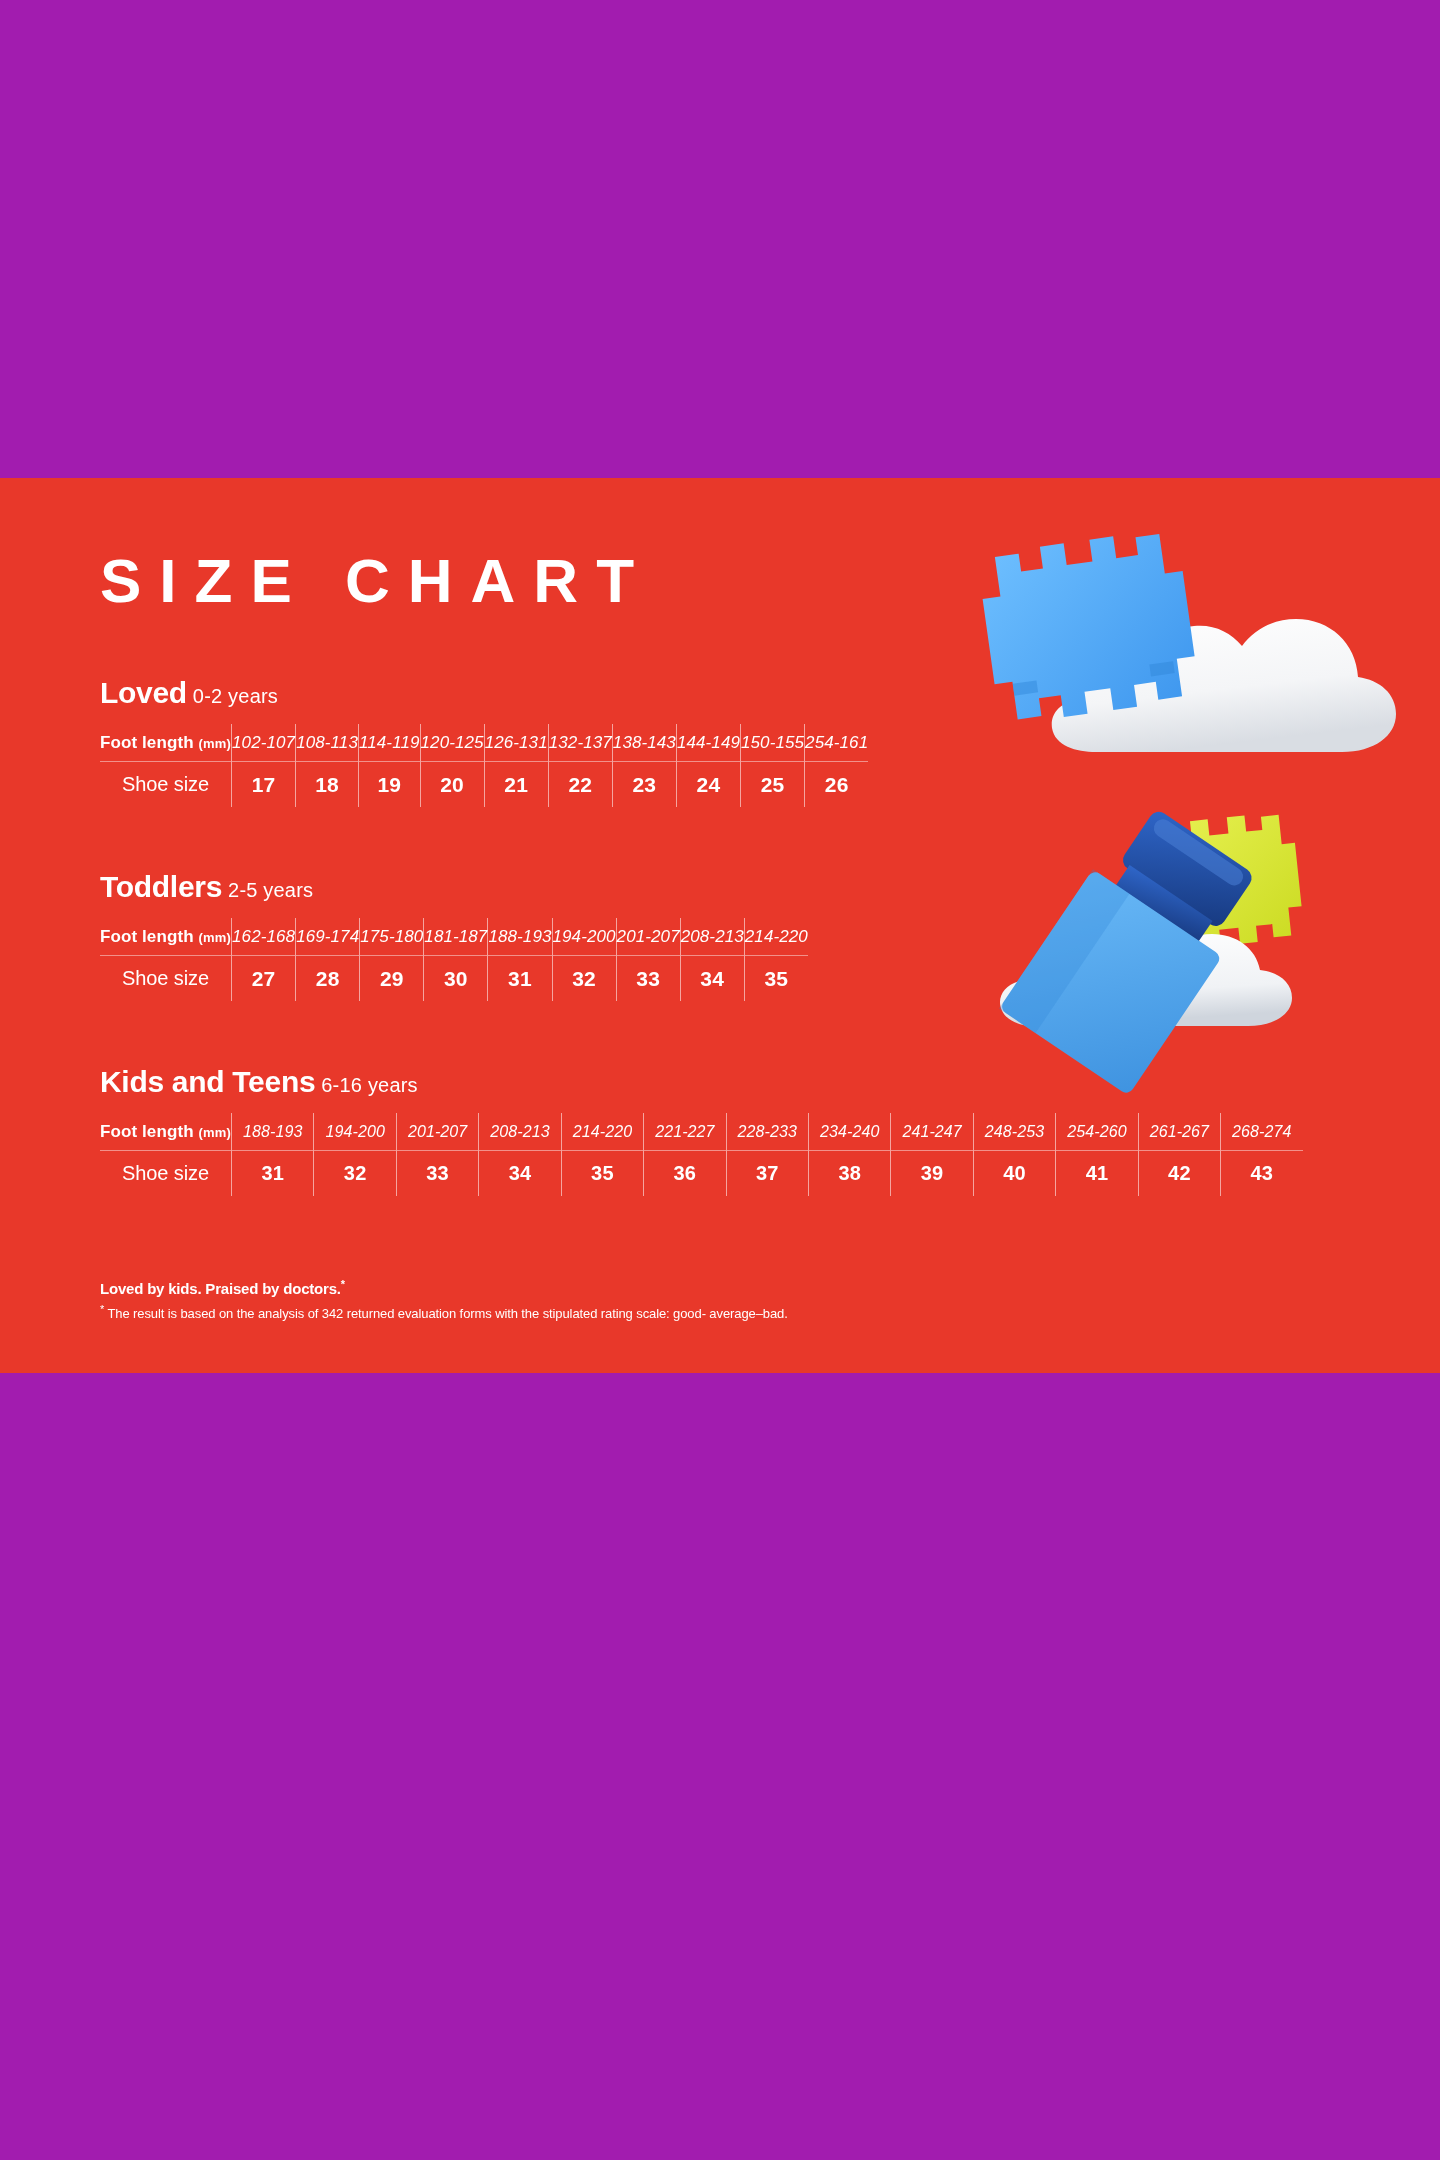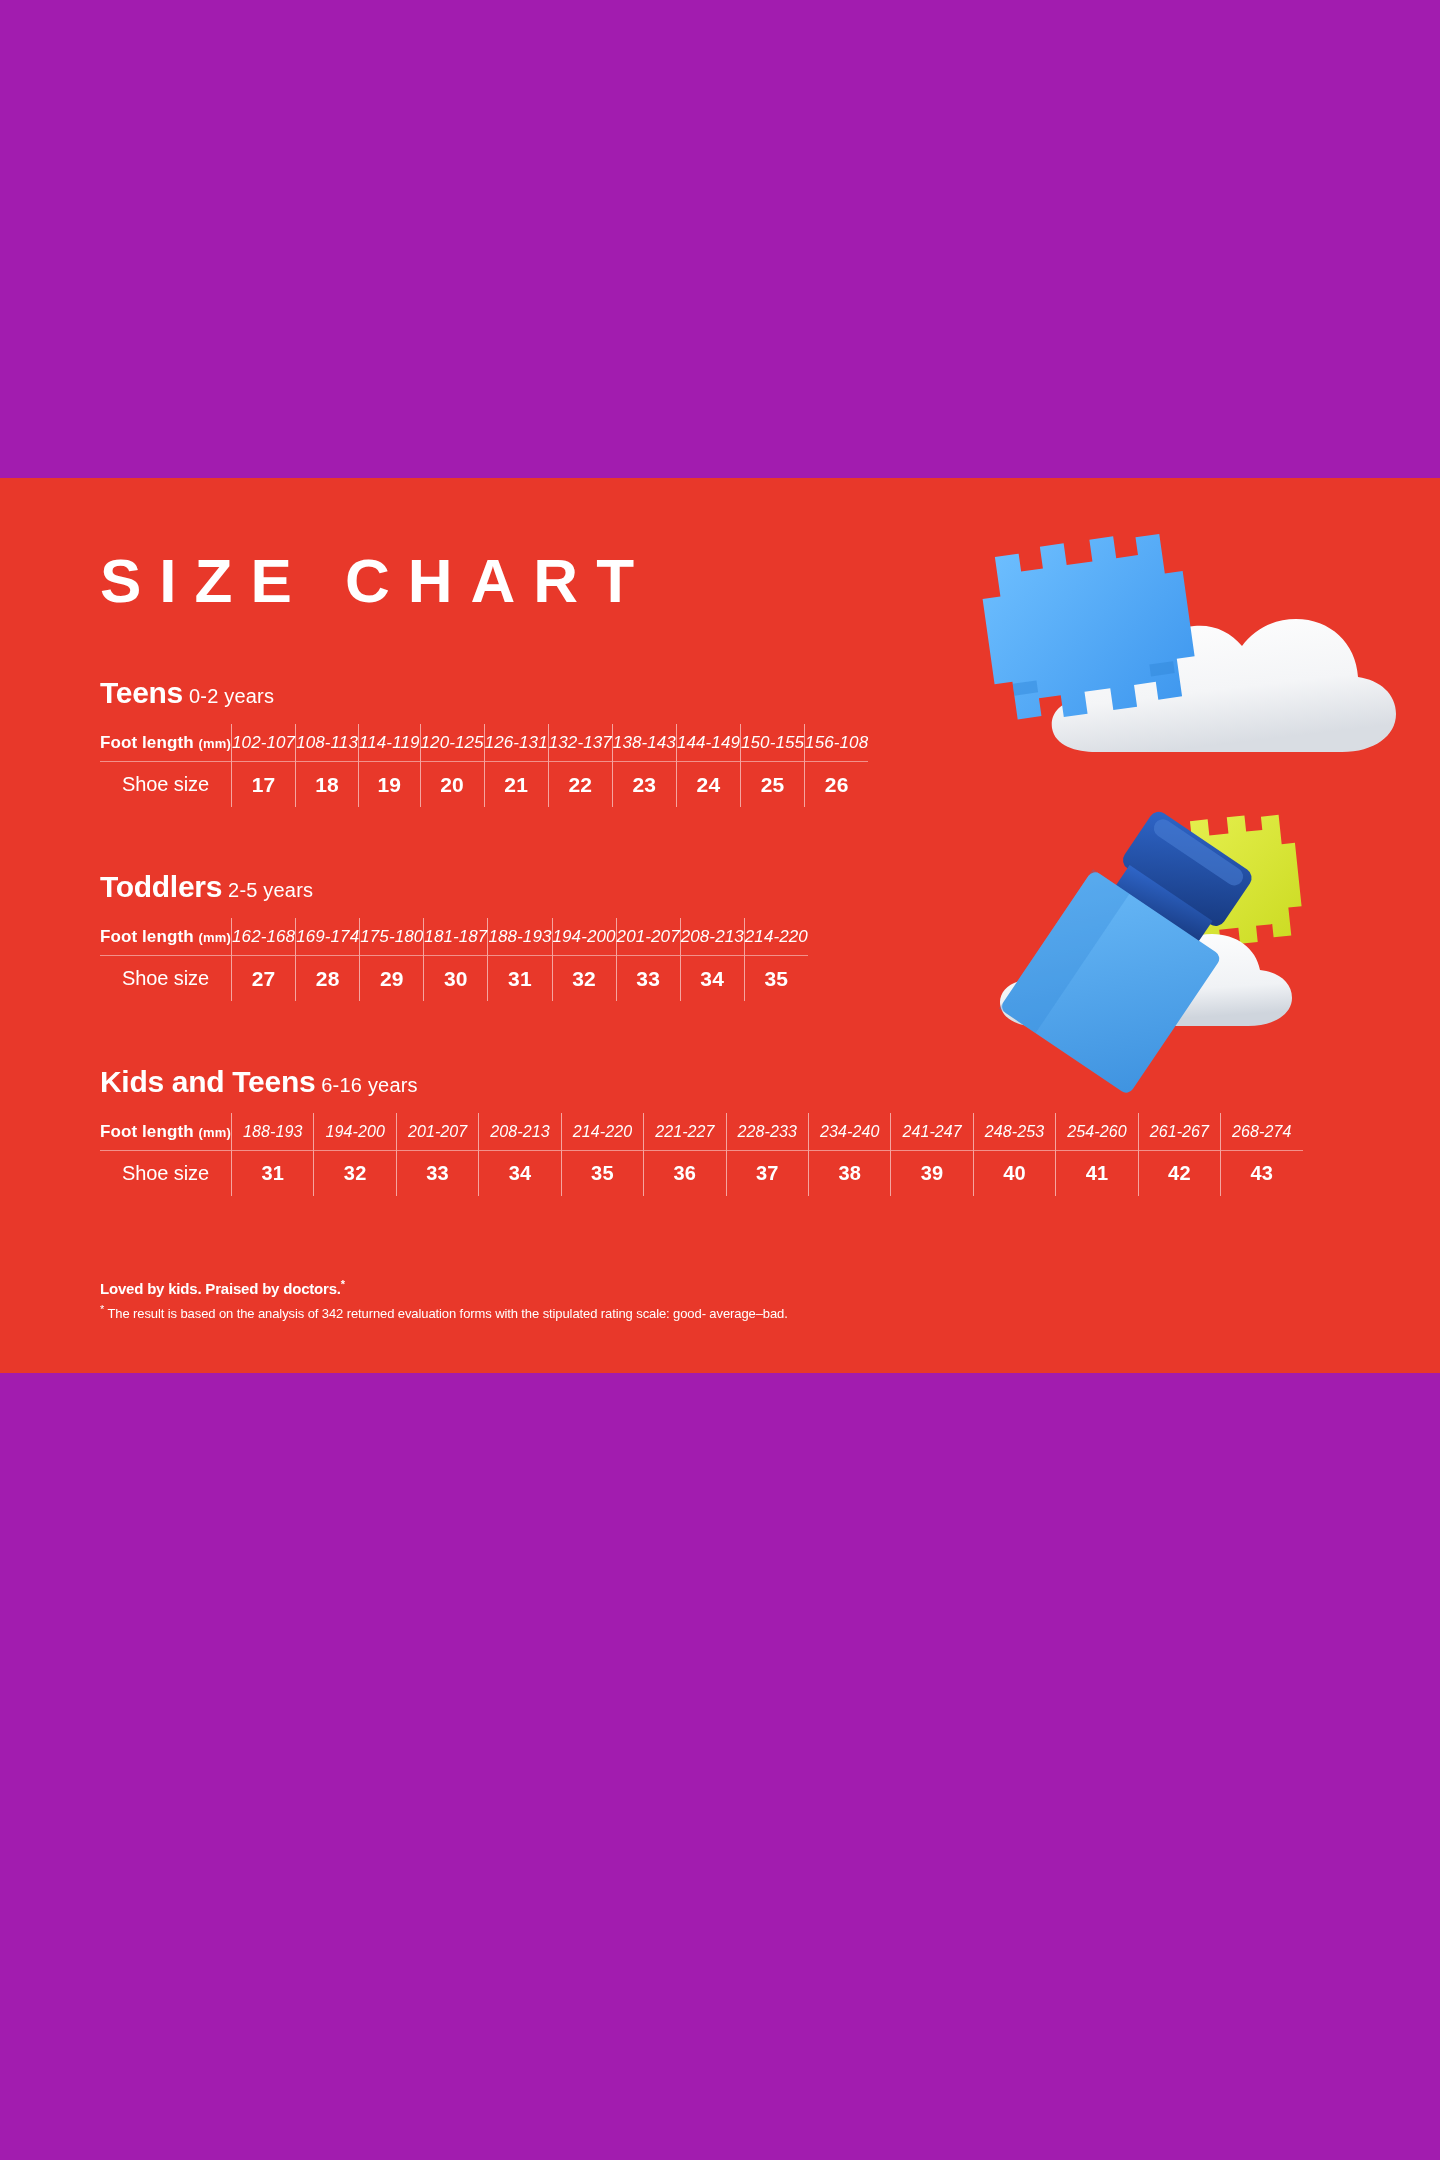--- a/index.html
+++ b/index.html
@@ -275,38 +275,38 @@
         </g>
       </svg>
     </div>
 
     <div class="content">
 
       <div class="poster-title">SIZE CHART</div>
 
       <div class="section section-babies">
         <div class="section-heading">
-          <span class="grp">Teens</span><span class="age">0-2 years</span>
+          <span class="grp">Loved</span><span class="age">0-2 years</span>
         </div>
         <table class="size-table">
           <tbody>
             <tr class="row-length">
               <td class="rowlabel"><span>Foot length</span>
                 <span class="unit">(mm)</span>
               </td>
               <td class="val-length">102-107</td>
               <td class="val-length">108-113</td>
               <td class="val-length">114-119</td>
               <td class="val-length">120-125</td>
               <td class="val-length">126-131</td>
               <td class="val-length">132-137</td>
               <td class="val-length">138-143</td>
               <td class="val-length">144-149</td>
               <td class="val-length">150-155</td>
-              <td class="val-length">156-108</td>
+              <td class="val-length">254-161</td>
             </tr>
             <tr class="row-size">
               <td class="rowlabel">Shoe size</td>
               <td class="val-size">17</td>
               <td class="val-size">18</td>
               <td class="val-size">19</td>
               <td class="val-size">20</td>
               <td class="val-size">21</td>
               <td class="val-size">22</td>
               <td class="val-size">23</td>

